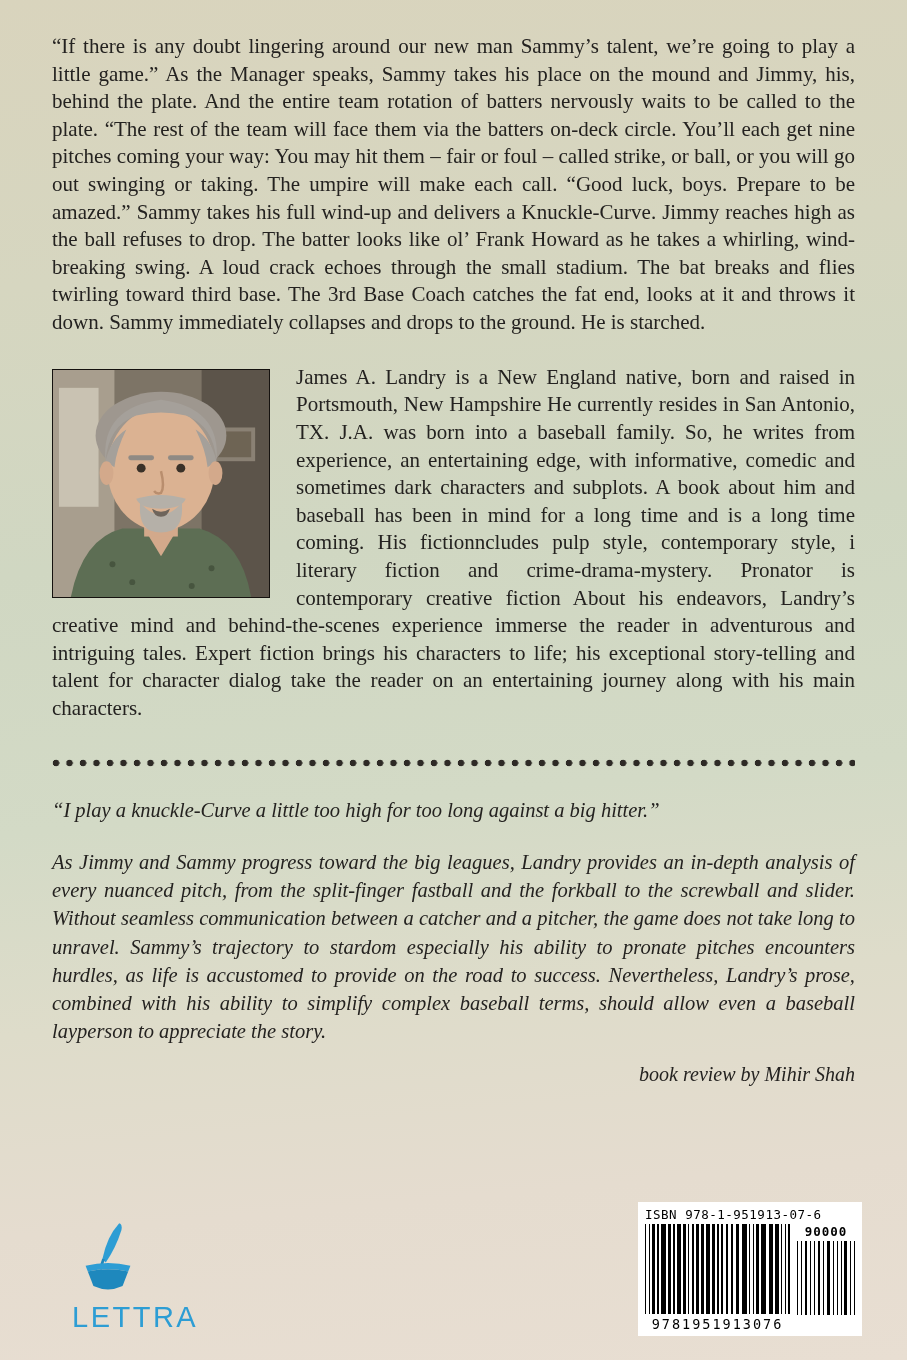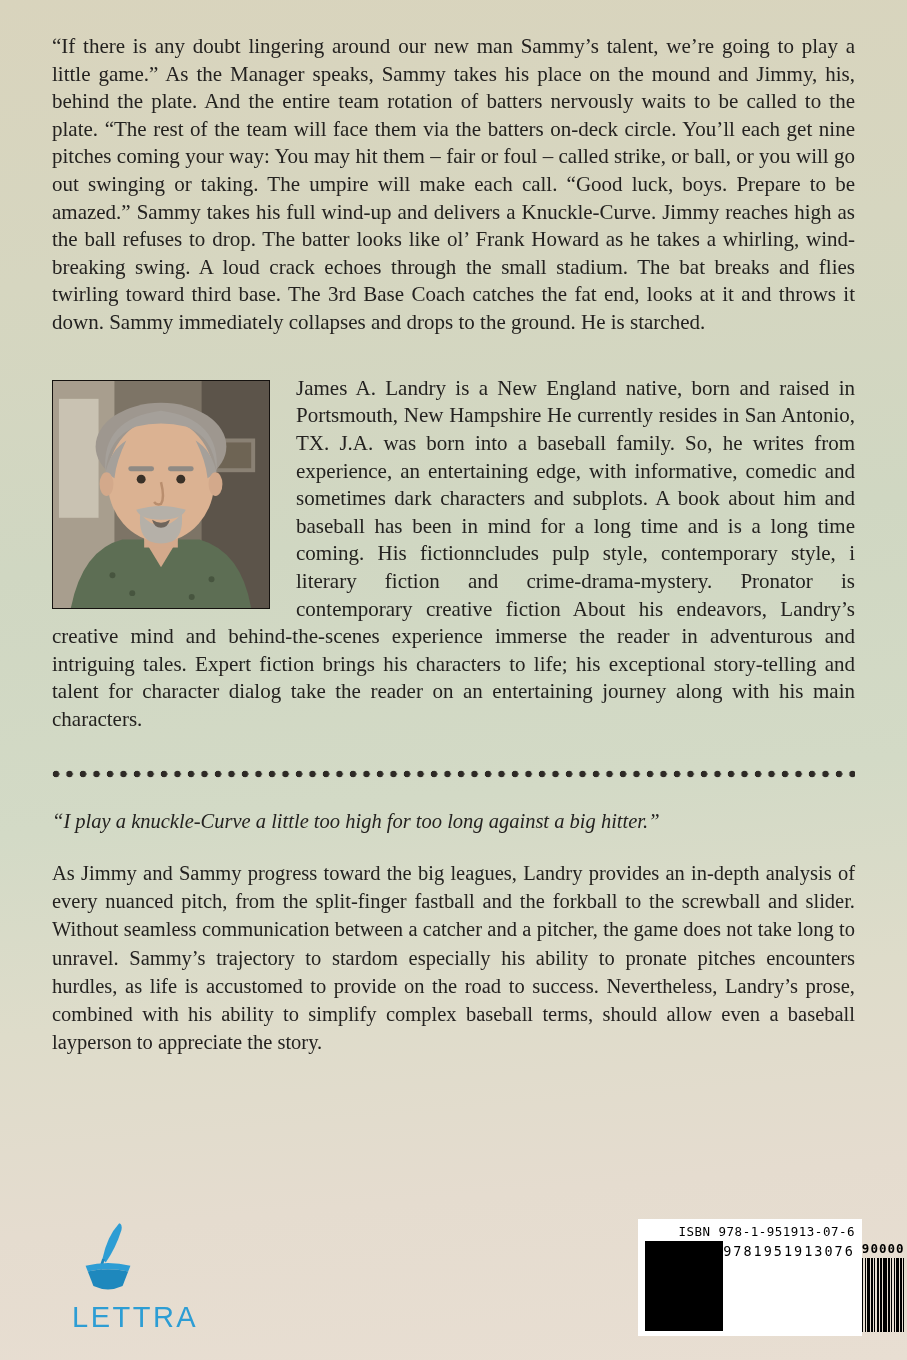--- a/index.html
+++ b/index.html
@@ -3,50 +3,50 @@
 <meta charset="utf-8">
 <style>
   html,body{margin:0;padding:0;}
   body{
     width:907px;height:1360px;position:relative;overflow:hidden;
     font-family:"Liberation Serif",serif;color:#242220;
     background:linear-gradient(175deg,#d9d4bd 0%,#d6d6c0 20%,#d0d7c2 40%,#d3dac6 58%,#dedcca 72%,#e5dccf 86%,#e8ded2 100%);
   }
   .content{padding:33px 52px 0 52px;}
   .synopsis{font-size:21px;line-height:1.315;text-align:justify;margin:0;}
-  .bio-block{margin-top:38px;}
+  .bio-block{margin-top:27px;}
   .photo-frame{
     float:left;width:218px;height:229px;margin:5px 26px 4px 0;
     border:1px solid #15120f;box-sizing:border-box;background:#6e675c;
   }
   .photo-frame svg{display:block;width:100%;height:100%;}
   .bio{font-size:21px;line-height:1.315;text-align:justify;margin:0;}
   .divider{
     clear:both;margin:36px 0 0;height:8px;width:100%;
     background-image:radial-gradient(circle at 4px 4px,#2e2a26 3.1px,rgba(0,0,0,0) 3.6px);
     background-size:13.5px 8px;background-repeat:repeat-x;
   }
   .pull-quote{margin:30px 0 0;font-style:italic;font-size:20.5px;line-height:1.3;}
-  .review{margin:25px 0 8px;font-size:20.5px;line-height:1.37;text-align:justify;}
+  .review{margin:25px 0 8px;font-style:italic;font-size:20.5px;line-height:1.37;text-align:justify;}
   .credit{margin-top:15px;text-align:right;font-style:italic;font-size:20px;line-height:1.4;}
   .credit .source{font-weight:bold;font-size:20.5px;}
   .logo{position:absolute;left:72px;bottom:26px;width:120px;}
   .logo-icon{width:72px;height:74px;margin:0 auto;}
   .logo-word{
     color:#2d9dd4;font-family:"Liberation Sans",sans-serif;
     font-size:29px;letter-spacing:2.5px;margin-top:2px;
   }
   .barcode-box{
     position:absolute;right:45px;bottom:24px;width:224px;background:#ffffff;
     padding:5px 7px 4px;box-sizing:border-box;
     font-family:"DejaVu Sans Mono",monospace;color:#000;
   }
-  .isbn-label{font-size:12.5px;text-align:right;letter-spacing:0.5px;white-space:nowrap;}
+  .isbn-label{font-size:12.5px;text-align:left;letter-spacing:0.5px;white-space:nowrap;}
   .barcode-row{display:flex;gap:7px;margin-top:2px;}
-  .main-col{flex:1;display:flex;flex-direction:row;}
+  .main-col{flex:1;display:flex;flex-direction:column;}
   .bars{display:flex;justify-content:space-between;align-items:stretch;}
   .main-col .bars{height:90px;}
   .bar{background:#000;}
   .addon-col{width:58px;display:flex;flex-direction:column;font-weight:bold;}
   .addon-label{font-size:12.5px;text-align:center;letter-spacing:1px;}
   .addon-col .bars{height:74px;margin-top:2px;}
   .ean-number{font-size:13.5px;text-align:center;letter-spacing:2px;margin-top:2px;}
 </style>
 </head>
 <body>
@@ -102,20 +102,21 @@
     <p class="bio">James A. Landry is a New England native, born and raised in Portsmouth, New Hampshire He currently resides in San Antonio, TX. J.A. was born into a baseball family. So, he writes from experience, an entertaining edge, with informative, comedic and sometimes dark characters and subplots. A book about him and baseball has been in mind for a long time and is a long time coming. His fictionncludes pulp style, contemporary style, i literary fiction and crime-drama-mystery. Pronator is contemporary creative fiction About his endeavors, Landry’s creative mind and behind-the-scenes experience immerse the reader in adventurous and intriguing tales. Expert fiction brings his characters to life; his exceptional story-telling and talent for character dialog take the reader on an entertaining journey along with his main characters.</p>
   </div>
 
   <div class="divider"></div>
 
   <p class="pull-quote">“I play a knuckle-Curve a little too high for too long against a big hitter.”</p>
 
   <p class="review">As Jimmy and Sammy progress toward the big leagues, Landry provides an in-depth analysis of every nuanced pitch, from the split-finger fastball and the forkball to the screwball and slider. Without seamless communication between a catcher and a pitcher, the game does not take long to unravel. Sammy’s trajectory to stardom especially his ability to pronate pitches encounters hurdles, as life is accustomed to provide on the road to success. Nevertheless, Landry’s prose, combined with his ability to simplify complex baseball terms, should allow even a baseball layperson to appreciate the story.</p>
 
   <div class="credit">
+    <div>book review by Mihir Shah</div>
   </div>
 
 </div>
 
 <div class="logo">
   <svg class="logo-icon" viewBox="0 0 64 66">
 
     <path d="M42 2 Q31 14 27 34 L30 37 Q39 24 44 8 Q45 3 42 2 Z" fill="#2d9dd4"></path>
     <path d="M28 34 L25 43" stroke="#1e88bd" stroke-width="2.5" fill="none"></path>
 

